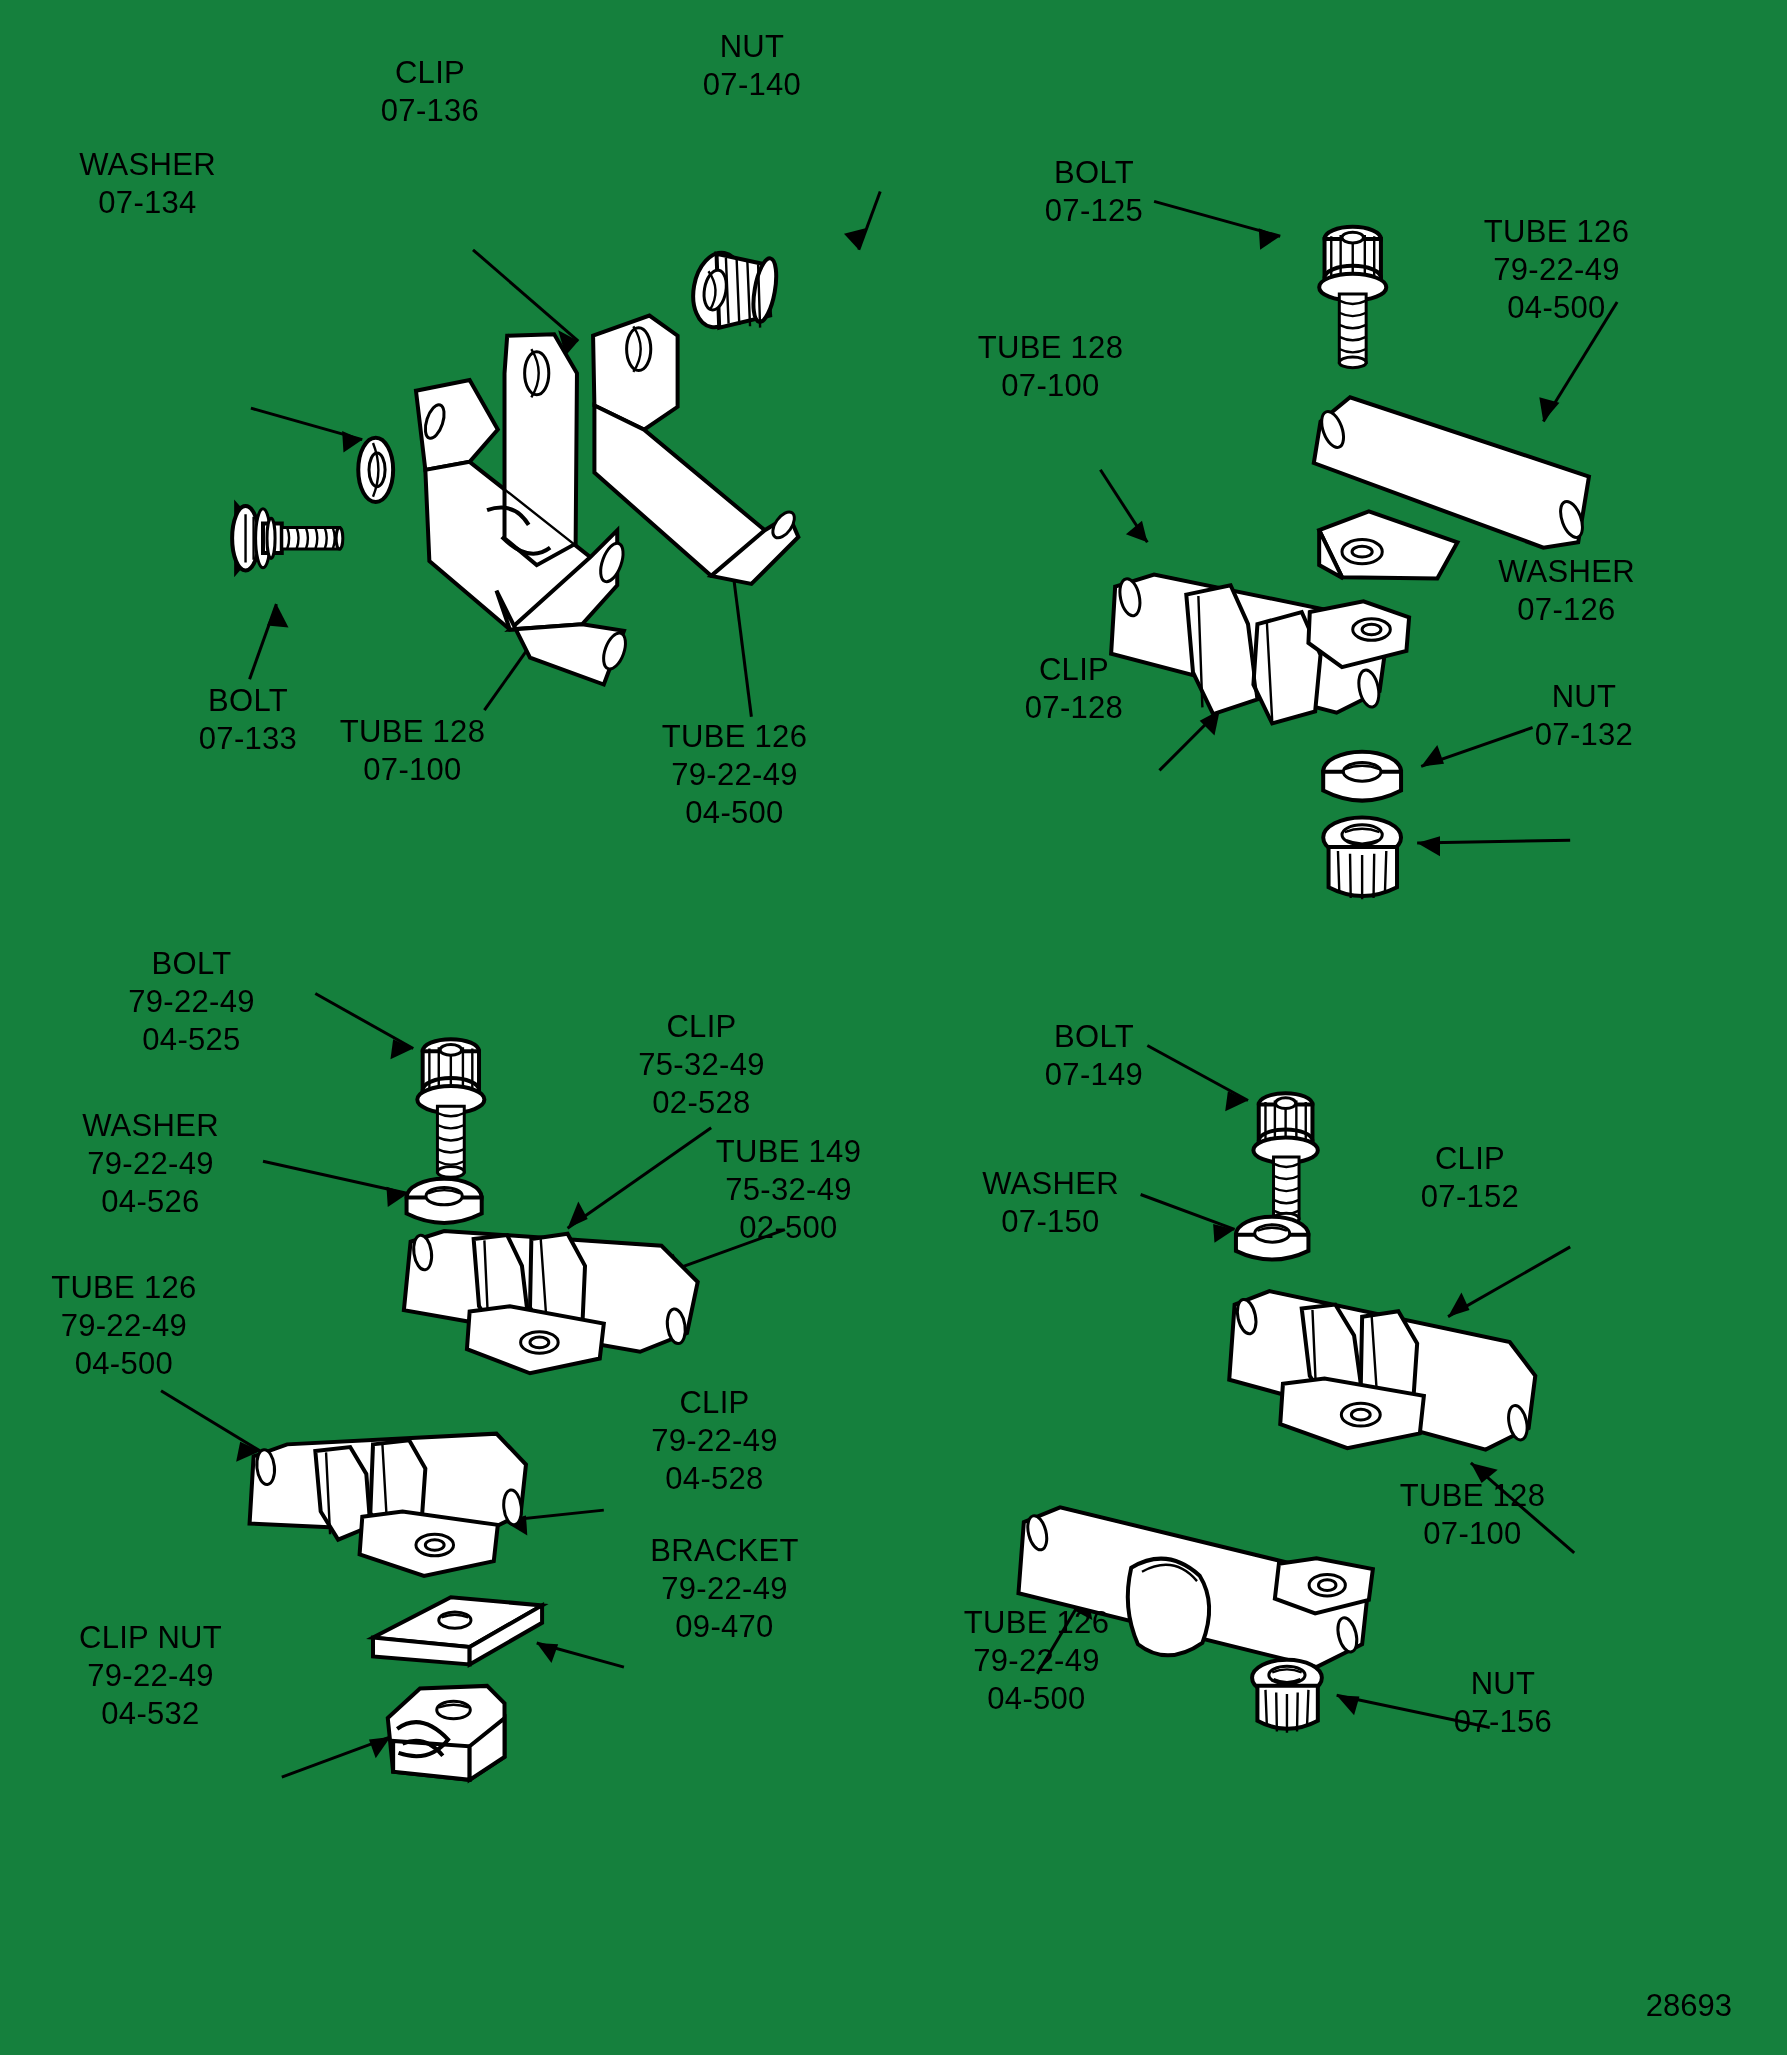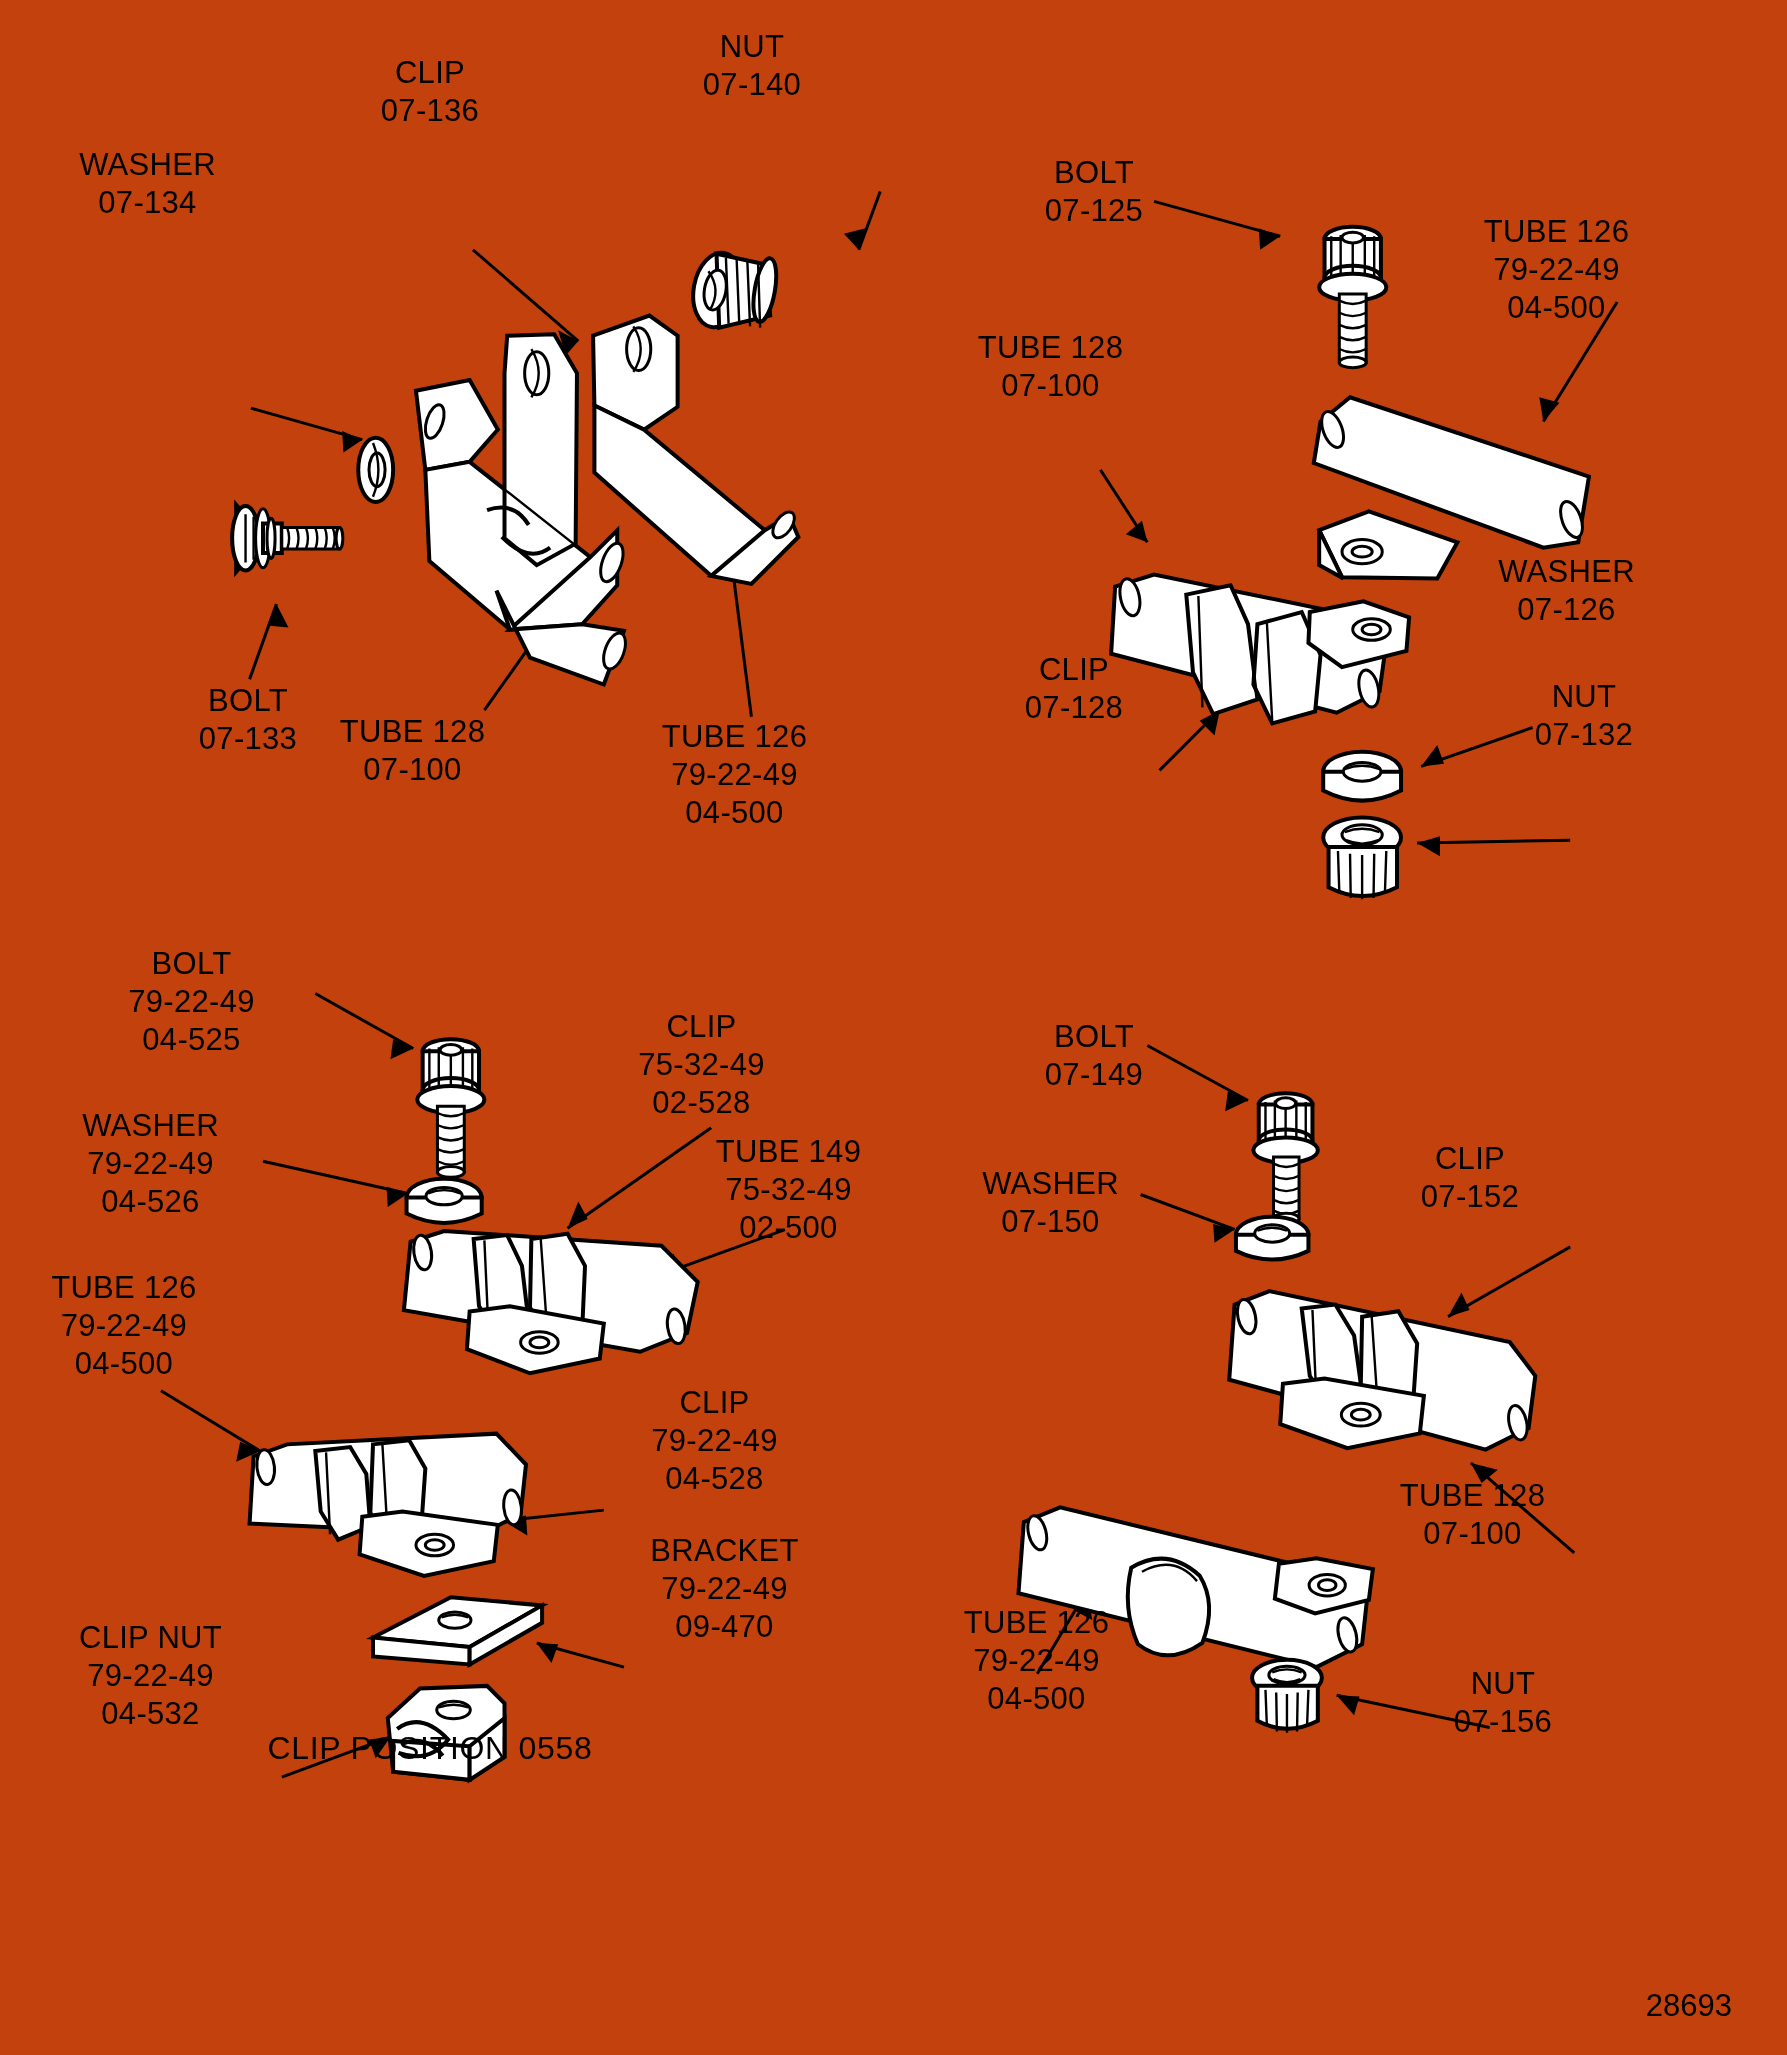--- a/index.html
+++ b/index.html
@@ -2,21 +2,21 @@
 <html style="font-size:10.7px"><head>
 <meta charset="utf-8">
 <title>Clip Position Parts Diagram</title>
 <style>
   html,body{margin:0;padding:0;background:#ffffff;}
   body{
     width:1787px;height:2056px;position:relative;overflow:hidden;
     font-family:"Liberation Sans", sans-serif;
     color:#000000;
   }
-  .sheet{position:absolute;left:0;top:0;width:1787px;height:2056px;background:#c2410c;}
+  .sheet{position:absolute;left:0;top:0;width:1787px;height:2056px;background:#15803d;}
   .lbl{
     position:absolute;
     font-family:"Liberation Sans", sans-serif;
     font-size:31px;
     line-height:38px;
     letter-spacing:0.3px;
     color:#000;
     white-space:pre;
     text-align:center;
     font-weight:400;
@@ -395,21 +395,20 @@
 04-500</div>
   <div class="lbl" style="left:604px;top:1384px;width:221px;">CLIP
 79-22-49
 04-528</div>
   <div class="lbl" style="left:607px;top:1532px;width:235px;">BRACKET
 79-22-49
 09-470</div>
   <div class="lbl" style="left:40px;top:1619px;width:221px;">CLIP NUT
 79-22-49
 04-532</div>
-  <div class="caption" style="left:128px;top:1729px;width:604px;">CLIP POSITION 0558</div>
 
   <svg class="art" style="left:899px;top:973px;width:888px;height:886px;" viewBox="0 0 1323 1320">
 
     <g>
       <path class="ln" d="M370,108 L520,190"></path>
       <path class="solid" d="M520,190 L490,176 L486,206 Z"></path>
     </g>
 
     <g>
       <path class="ln" d="M360,330 L500,382"></path>

